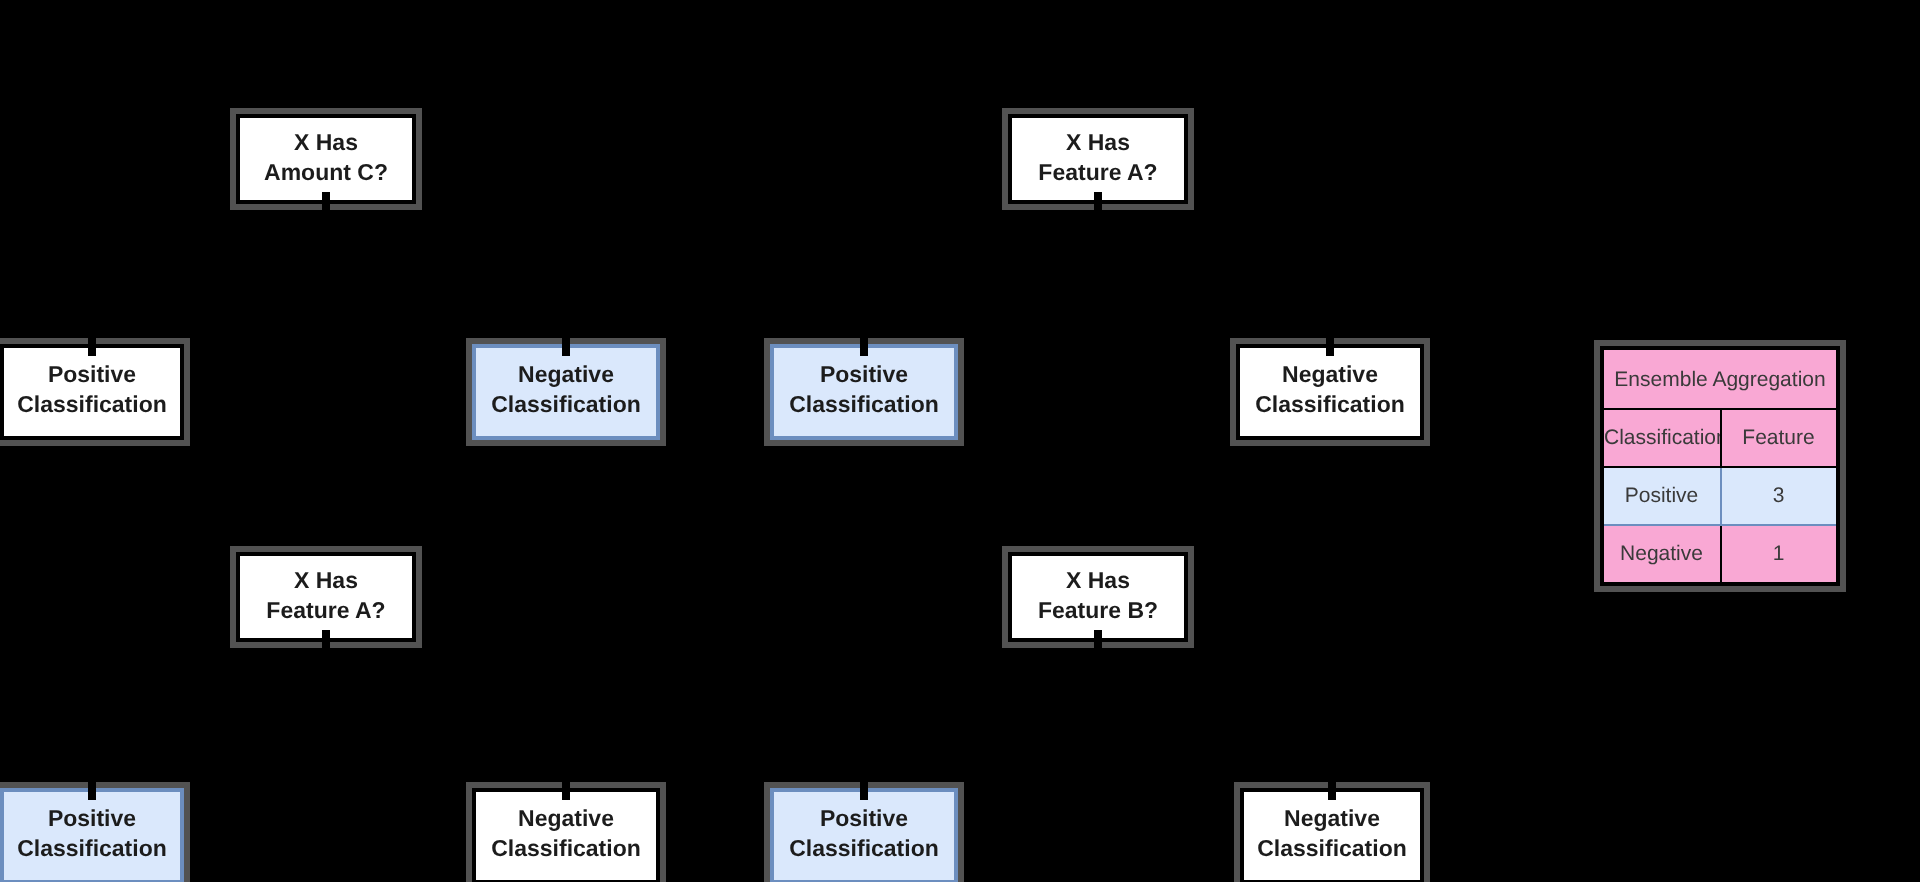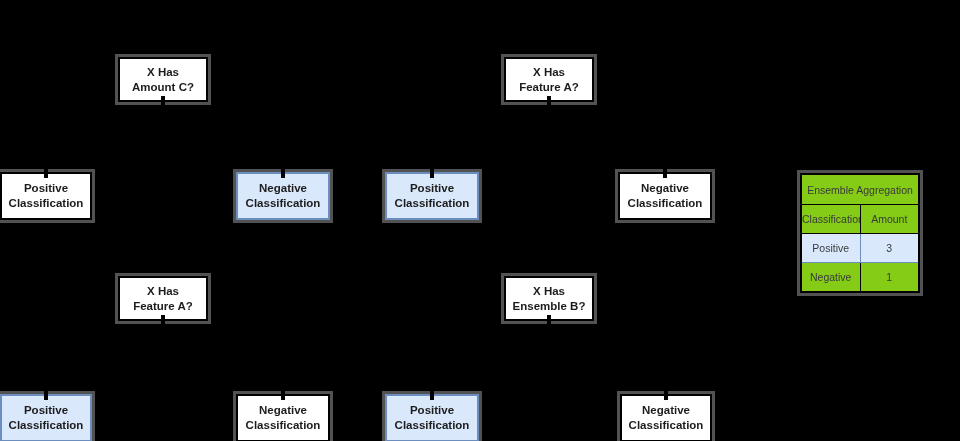--- a/index.html
+++ b/index.html
@@ -48,21 +48,21 @@
     background: #000000;
     z-index: 1;
   }
   .agg-table {
     position: absolute;
     left: 800px;
     top: 173px;
     width: 120px;
     border-collapse: collapse;
     table-layout: fixed;
-    background: #84cc16;
+    background: #f9a8d4;
     border: 2px solid #000000;
     box-shadow: 0 0 0 3px rgba(96,96,96,0.85);
     font-size: 10.5px;
     color: #3a3a3a;
     z-index: 2;
   }
   .agg-table td {
     border: 1px solid #000000;
     text-align: center;
     padding: 0;
@@ -144,42 +144,42 @@
     <div class="stub top"></div>
   </div>
   <div class="node" style="left:236px; top:394px; width:94px; height:48px;">
     <span>Negative</span>
     <span>Classification</span>
     <div class="stub top"></div>
   </div>
 
   <div class="node" style="left:504px; top:276px; width:90px; height:45px;">
     <span>X Has</span>
-    <span>Ensemble B?</span>
+    <span>Feature B?</span>
     <div class="stub bottom"></div>
   </div>
   <div class="node hl" style="left:385px; top:394px; width:94px; height:48px;">
     <span>Positive</span>
     <span>Classification</span>
     <div class="stub top"></div>
   </div>
   <div class="node" style="left:620px; top:394px; width:92px; height:48px;">
     <span>Negative</span>
     <span>Classification</span>
     <div class="stub top"></div>
   </div>
 
   <table class="agg-table">
     <tbody>
       <tr>
         <td class="title" colspan="2">Ensemble Aggregation</td>
       </tr>
       <tr>
         <td style="width:59px;">Classification</td>
-        <td style="width:61px;">Amount</td>
+        <td style="width:61px;">Feature</td>
       </tr>
       <tr class="hl">
         <td>Positive</td>
         <td>3</td>
       </tr>
       <tr>
         <td>Negative</td>
         <td>1</td>
       </tr>
     </tbody>

